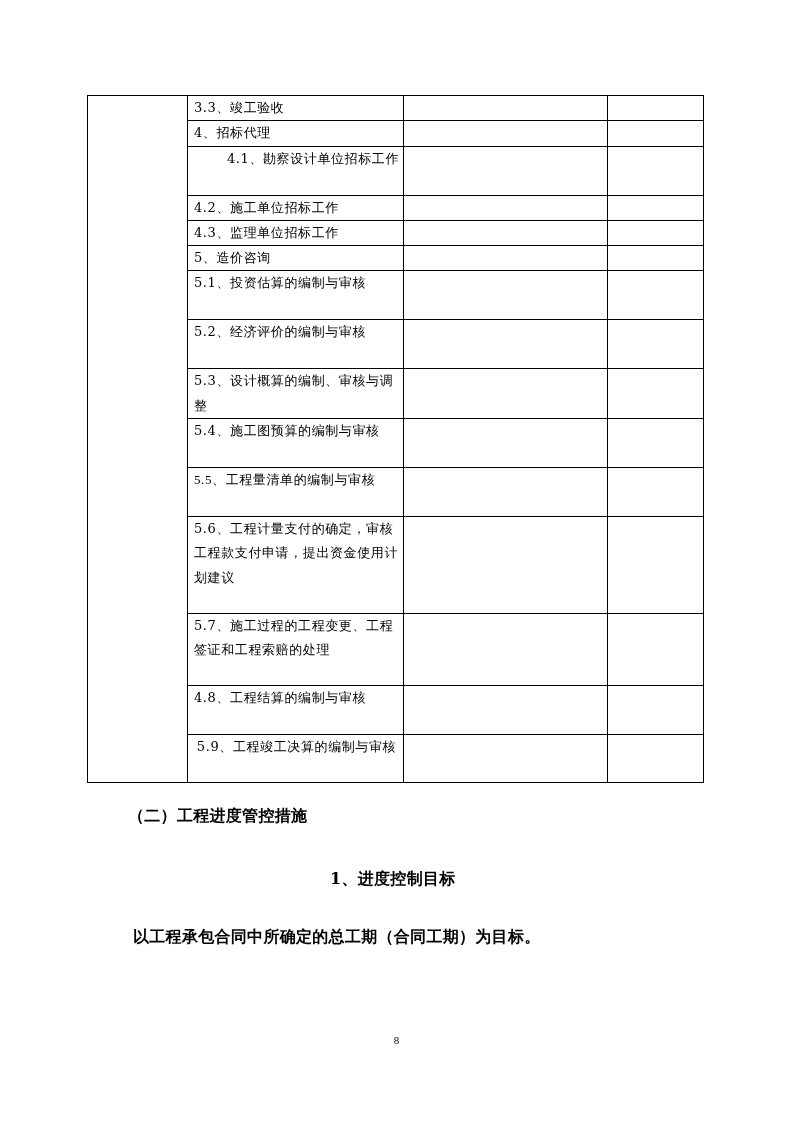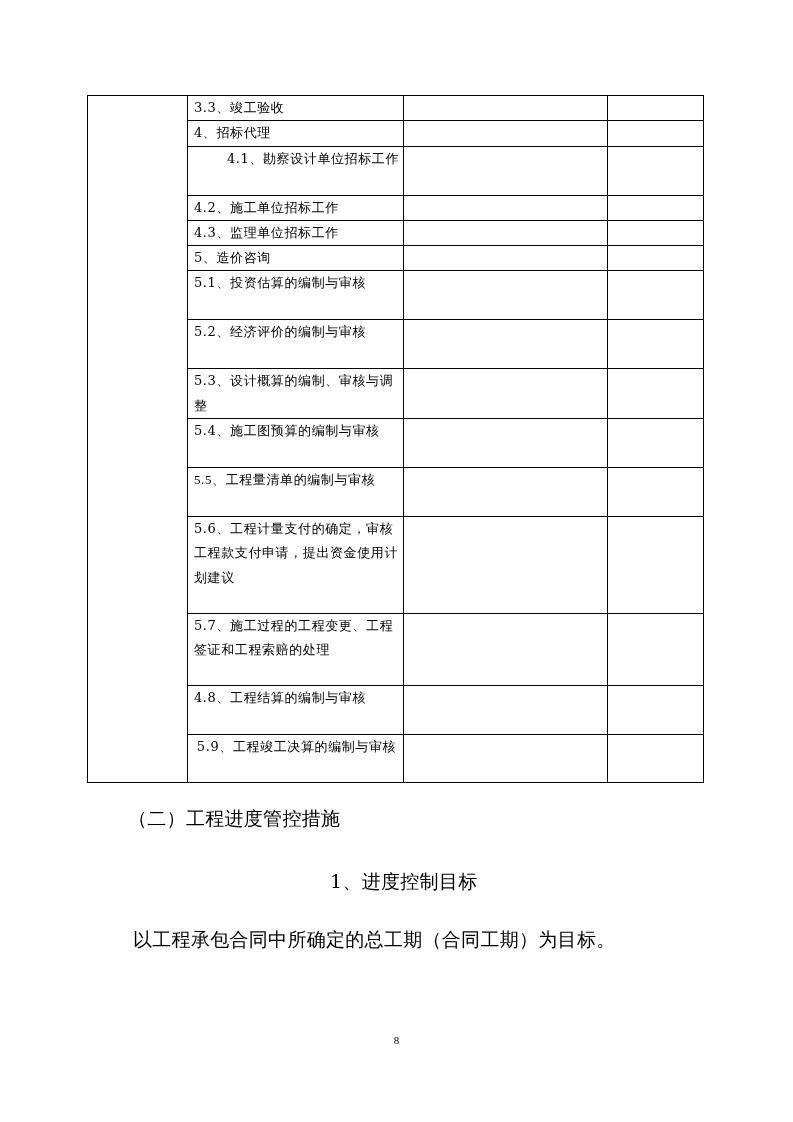--- a/index.html
+++ b/index.html
@@ -20,21 +20,21 @@
     font-size: 13px;
     line-height: 24.3px;
     letter-spacing: 0.6px;
     word-break: break-all;
   }
   .doc-table td.bold { font-weight: normal; }
   .col1 { width: 100px; }
   .col2 { width: 216px; }
   .col3 { width: 204px; }
   .col4 { width: 96px; }
-  .para { position: absolute; font-size: 19px; white-space: nowrap; letter-spacing: 0.3px; }
+  .para { position: absolute; font-size: 16px; white-space: nowrap; letter-spacing: 0.3px; font-weight: bold; }
   .sec-heading { left: 128px; top: 806px; }
   .sub-heading { left: 330px; top: 869px; }
   .body-text { left: 133px; top: 927px; }
   .page-num { position: absolute; left: 0; width: 793px; top: 1034px; text-align: center; font-size: 11px; font-family: "Liberation Serif", serif; }
 </style>
 </head>
 <body>
 
 <table class="doc-table">
   <colgroup>

